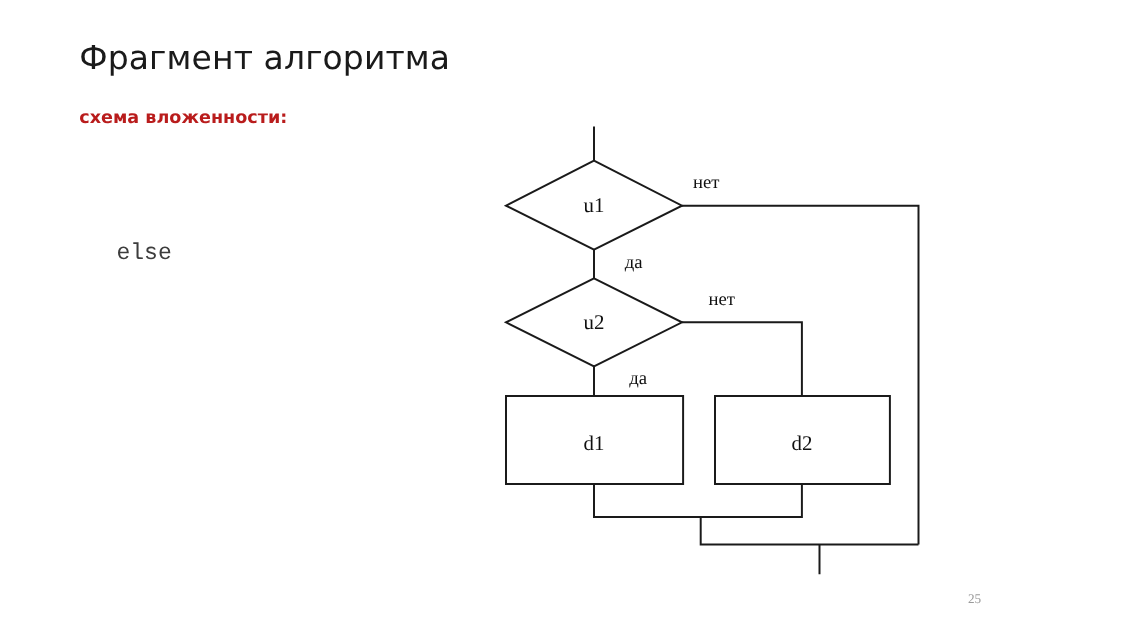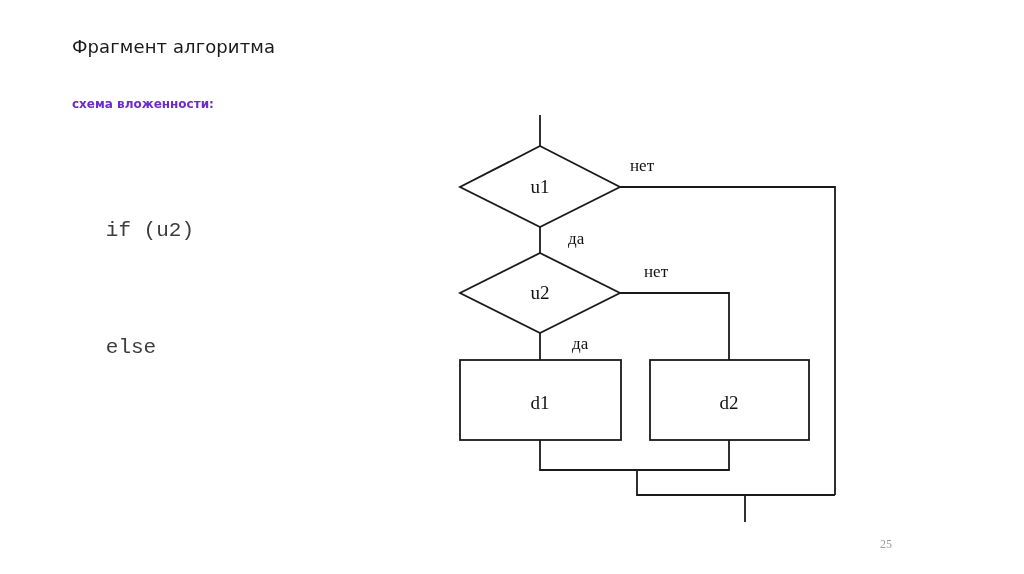--- a/index.html
+++ b/index.html
@@ -18,34 +18,34 @@
   .slide {
     position: absolute;
     inset: 0;
     background: #ffffff;
   }
   #slide-title {
     position: absolute;
     left: 72px;
     top: 36px;
     font-family: "DejaVu Sans", sans-serif;
-    font-size: 18px;
+    font-size: 30px;
     font-weight: 400;
     color: #1a1a1a;
     letter-spacing: 0.1px;
     white-space: nowrap;
   }
   #subtitle {
     position: absolute;
     left: 72px;
     top: 97px;
     font-family: "DejaVu Sans", sans-serif;
-    font-size: 12px;
+    font-size: 16px;
     font-weight: 600;
-    color: #6d28d9;
+    color: #b91c1c;
     white-space: nowrap;
     text-align: center;
   }
   #code-block {
     position: absolute;
     left: 68px;
     top: 133px;
     font-family: "Liberation Mono", "DejaVu Sans Mono", monospace;
     font-size: 21px;
     line-height: 39px;
@@ -93,21 +93,20 @@
 </head>
 <body>
 
 <div class="slide">
 
   <div id="slide-title">Фрагмент алгоритма</div>
 
   <div id="subtitle">схема вложенности:</div>
 
   <div id="code-block">
-    <span class="code-line">   if (u2)</span>
     <span class="code-line">   else</span>
     
   </div>
 
   <svg id="flowchart" width="1024" height="574" viewBox="0 0 1024 574">
 
     <path class="fc-line" d="M540,115 L540,146"></path>
 
     <polygon class="fc-shape" points="540,146 620,187 540,227 460,187"></polygon>
     <text class="fc-node-text" x="540" y="193" text-anchor="middle">u1</text>

